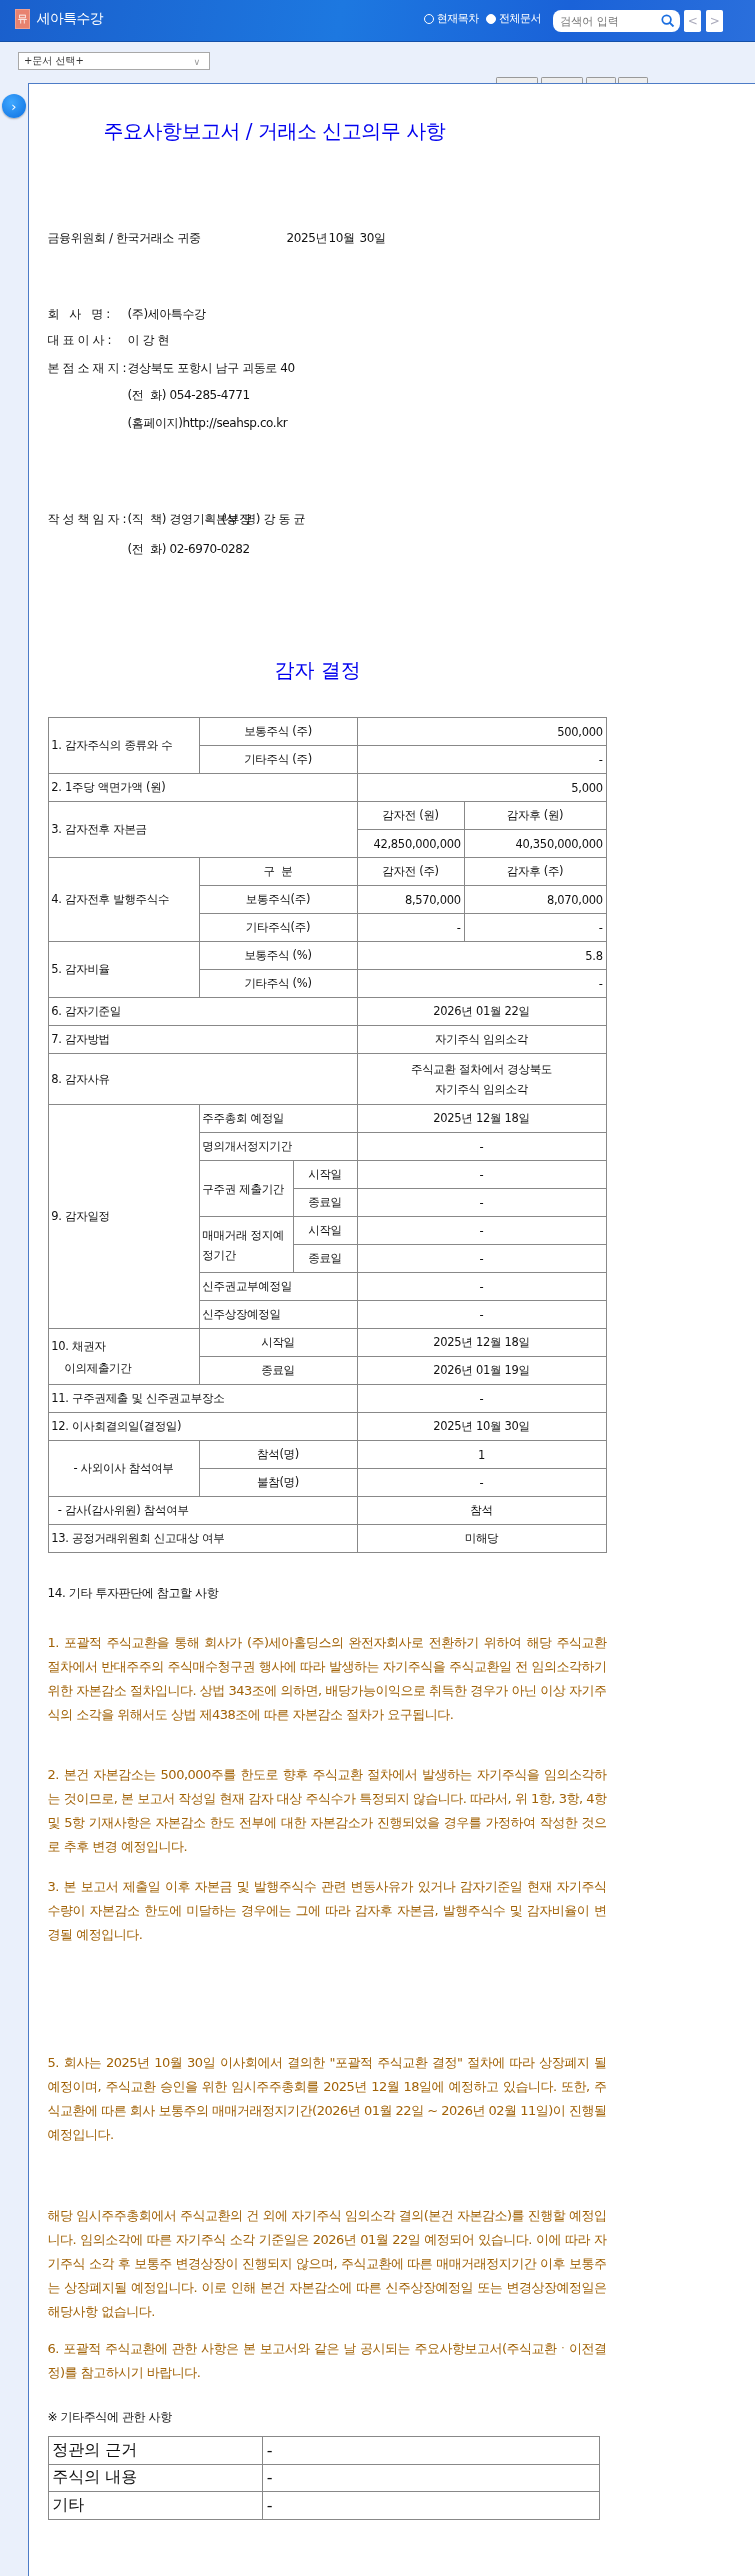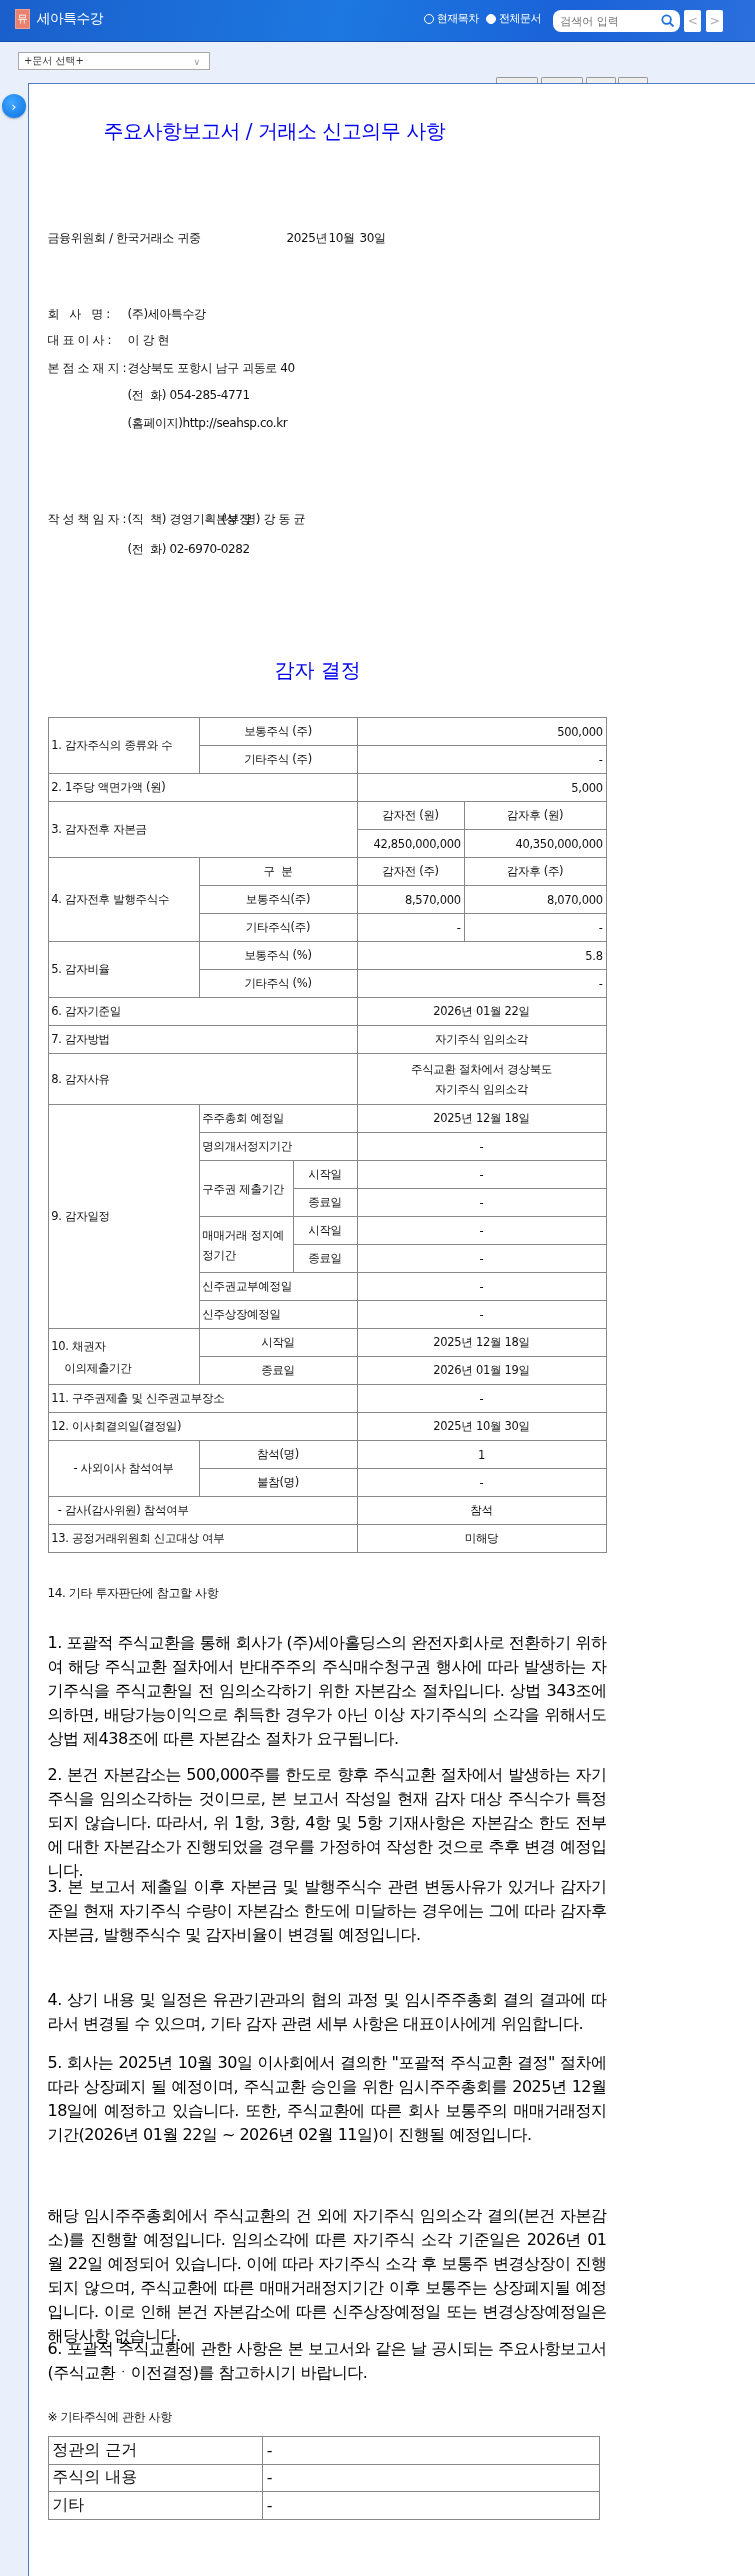--- a/index.html
+++ b/index.html
@@ -25,21 +25,21 @@
   .side-toggle { position: absolute; left: 1.8px; top: 94px; width: 24px; height: 24px; border-radius: 50%; background: radial-gradient(circle at 40% 35%, #3fa8ff, #0d6fe0); color: #fff; font-size: 13px; display: flex; align-items: center; justify-content: center; box-shadow: 0 0.9px 1.8px rgba(0,0,0,0.3); }
   .page { position: absolute; left: 27.5px; top: 83px; width: 733px; height: 2493px; background: #fff; border-left: 0.9px solid #4d7cc7; border-top: 0.9px solid #4d7cc7; }
   .doc-title { position: absolute; left: 75px; top: 34px; font-size: 20px; color: #0000ee; font-family: "DejaVu Serif", serif; letter-spacing: -0.5px; }
   .t13 { font-size: 12px; color: #111; font-family: "DejaVu Sans", sans-serif; letter-spacing: -0.4px; }
   .abs { position: absolute; }
   .section-title { position: absolute; left: 246px; top: 573px; font-size: 20px; color: #0000ee; font-family: "DejaVu Serif", serif; }
   table.main { position: absolute; left: 19px; top: 633px; width: 559px; border-collapse: collapse; border: 0.9px solid #000; }
   table.main td { border: 0.9px solid #888; font-size: 11.5px; color: #111; height: 28px; padding: 0 2.8px; letter-spacing: -0.3px; vertical-align: middle; }
   .c { text-align: center; }
   .r { text-align: right; }
-  .para { position: absolute; left: 19px; width: 559px; font-size: 16px; line-height: 24px; color: #000000; letter-spacing: -0.5px; text-align: justify; }
+  .para { position: absolute; left: 19px; width: 559px; font-size: 13px; line-height: 24px; color: #a16207; letter-spacing: -0.5px; text-align: justify; }
   table.other { position: absolute; left: 19px; top: 2352px; width: 552px; border-collapse: collapse; border: 0.9px solid #000; }
   table.other td { border: 0.9px solid #888; font-size: 16px; height: 27.5px; padding: 0 3.7px; color: #111; }
 </style>
 </head>
 <body>
 
 <div class="topbar">
   <div class="brand">
     <span class="brand-badge">뮤</span>
     <span class="brand-title">세아특수강</span>
@@ -245,21 +245,20 @@
       <td colspan="2" class="c">미해당</td>
     </tr>
   </tbody>
     </table>
 
   <div class="abs t13" style="left:19px; top:1501px;">14. 기타 투자판단에 참고할 사항</div>
 
   <div class="para" style="top:1547px;">1. 포괄적 주식교환을 통해 회사가 (주)세아홀딩스의 완전자회사로 전환하기 위하여 해당 주식교환 절차에서 반대주주의 주식매수청구권 행사에 따라 발생하는 자기주식을 주식교환일 전 임의소각하기 위한 자본감소 절차입니다. 상법 343조에 의하면, 배당가능이익으로 취득한 경우가 아닌 이상 자기주식의 소각을 위해서도 상법 제438조에 따른 자본감소 절차가 요구됩니다.</div>
   <div class="para" style="top:1679px;">2. 본건 자본감소는 500,000주를 한도로 향후 주식교환 절차에서 발생하는 자기주식을 임의소각하는 것이므로, 본 보고서 작성일 현재 감자 대상 주식수가 특정되지 않습니다. 따라서, 위 1항, 3항, 4항 및 5항 기재사항은 자본감소 한도 전부에 대한 자본감소가 진행되었을 경우를 가정하여 작성한 것으로 추후 변경 예정입니다.</div>
   <div class="para" style="top:1791px;">3. 본 보고서 제출일 이후 자본금 및 발행주식수 관련 변동사유가 있거나 감자기준일 현재 자기주식 수량이 자본감소 한도에 미달하는 경우에는 그에 따라 감자후 자본금, 발행주식수 및 감자비율이 변경될 예정입니다.</div>
-  <div class="para" style="top:1904px;">4. 상기 내용 및 일정은 유관기관과의 협의 과정 및 임시주주총회 결의 결과에 따라서 변경될 수 있으며, 기타 감자 관련 세부 사항은 대표이사에게 위임합니다.</div>
   <div class="para" style="top:1967px;">5. 회사는 2025년 10월 30일 이사회에서 결의한 "포괄적 주식교환 결정" 절차에 따라 상장폐지 될 예정이며, 주식교환 승인을 위한 임시주주총회를 2025년 12월 18일에 예정하고 있습니다. 또한, 주식교환에 따른 회사 보통주의 매매거래정지기간(2026년 01월 22일 ~ 2026년 02월 11일)이 진행될 예정입니다.</div>
   <div class="para" style="top:2080px;margin-top:40px;">해당 임시주주총회에서 주식교환의 건 외에 자기주식 임의소각 결의(본건 자본감소)를 진행할 예정입니다. 임의소각에 따른 자기주식 소각 기준일은 2026년 01월 22일 예정되어 있습니다. 이에 따라 자기주식 소각 후 보통주 변경상장이 진행되지 않으며, 주식교환에 따른 매매거래정지기간 이후 보통주는 상장폐지될 예정입니다. 이로 인해 본건 자본감소에 따른 신주상장예정일 또는 변경상장예정일은 해당사항 없습니다.</div>
   <div class="para" style="top:2253px;">6. 포괄적 주식교환에 관한 사항은 본 보고서와 같은 날 공시되는 주요사항보고서(주식교환ㆍ이전결정)를 참고하시기 바랍니다.</div>
 
   <div class="abs t13" style="left:19px; top:2325px;">※ 기타주식에 관한 사항</div>
 
   <table class="other">
     <colgroup>
         <col style="width:215px">
         <col style="width:337px">

